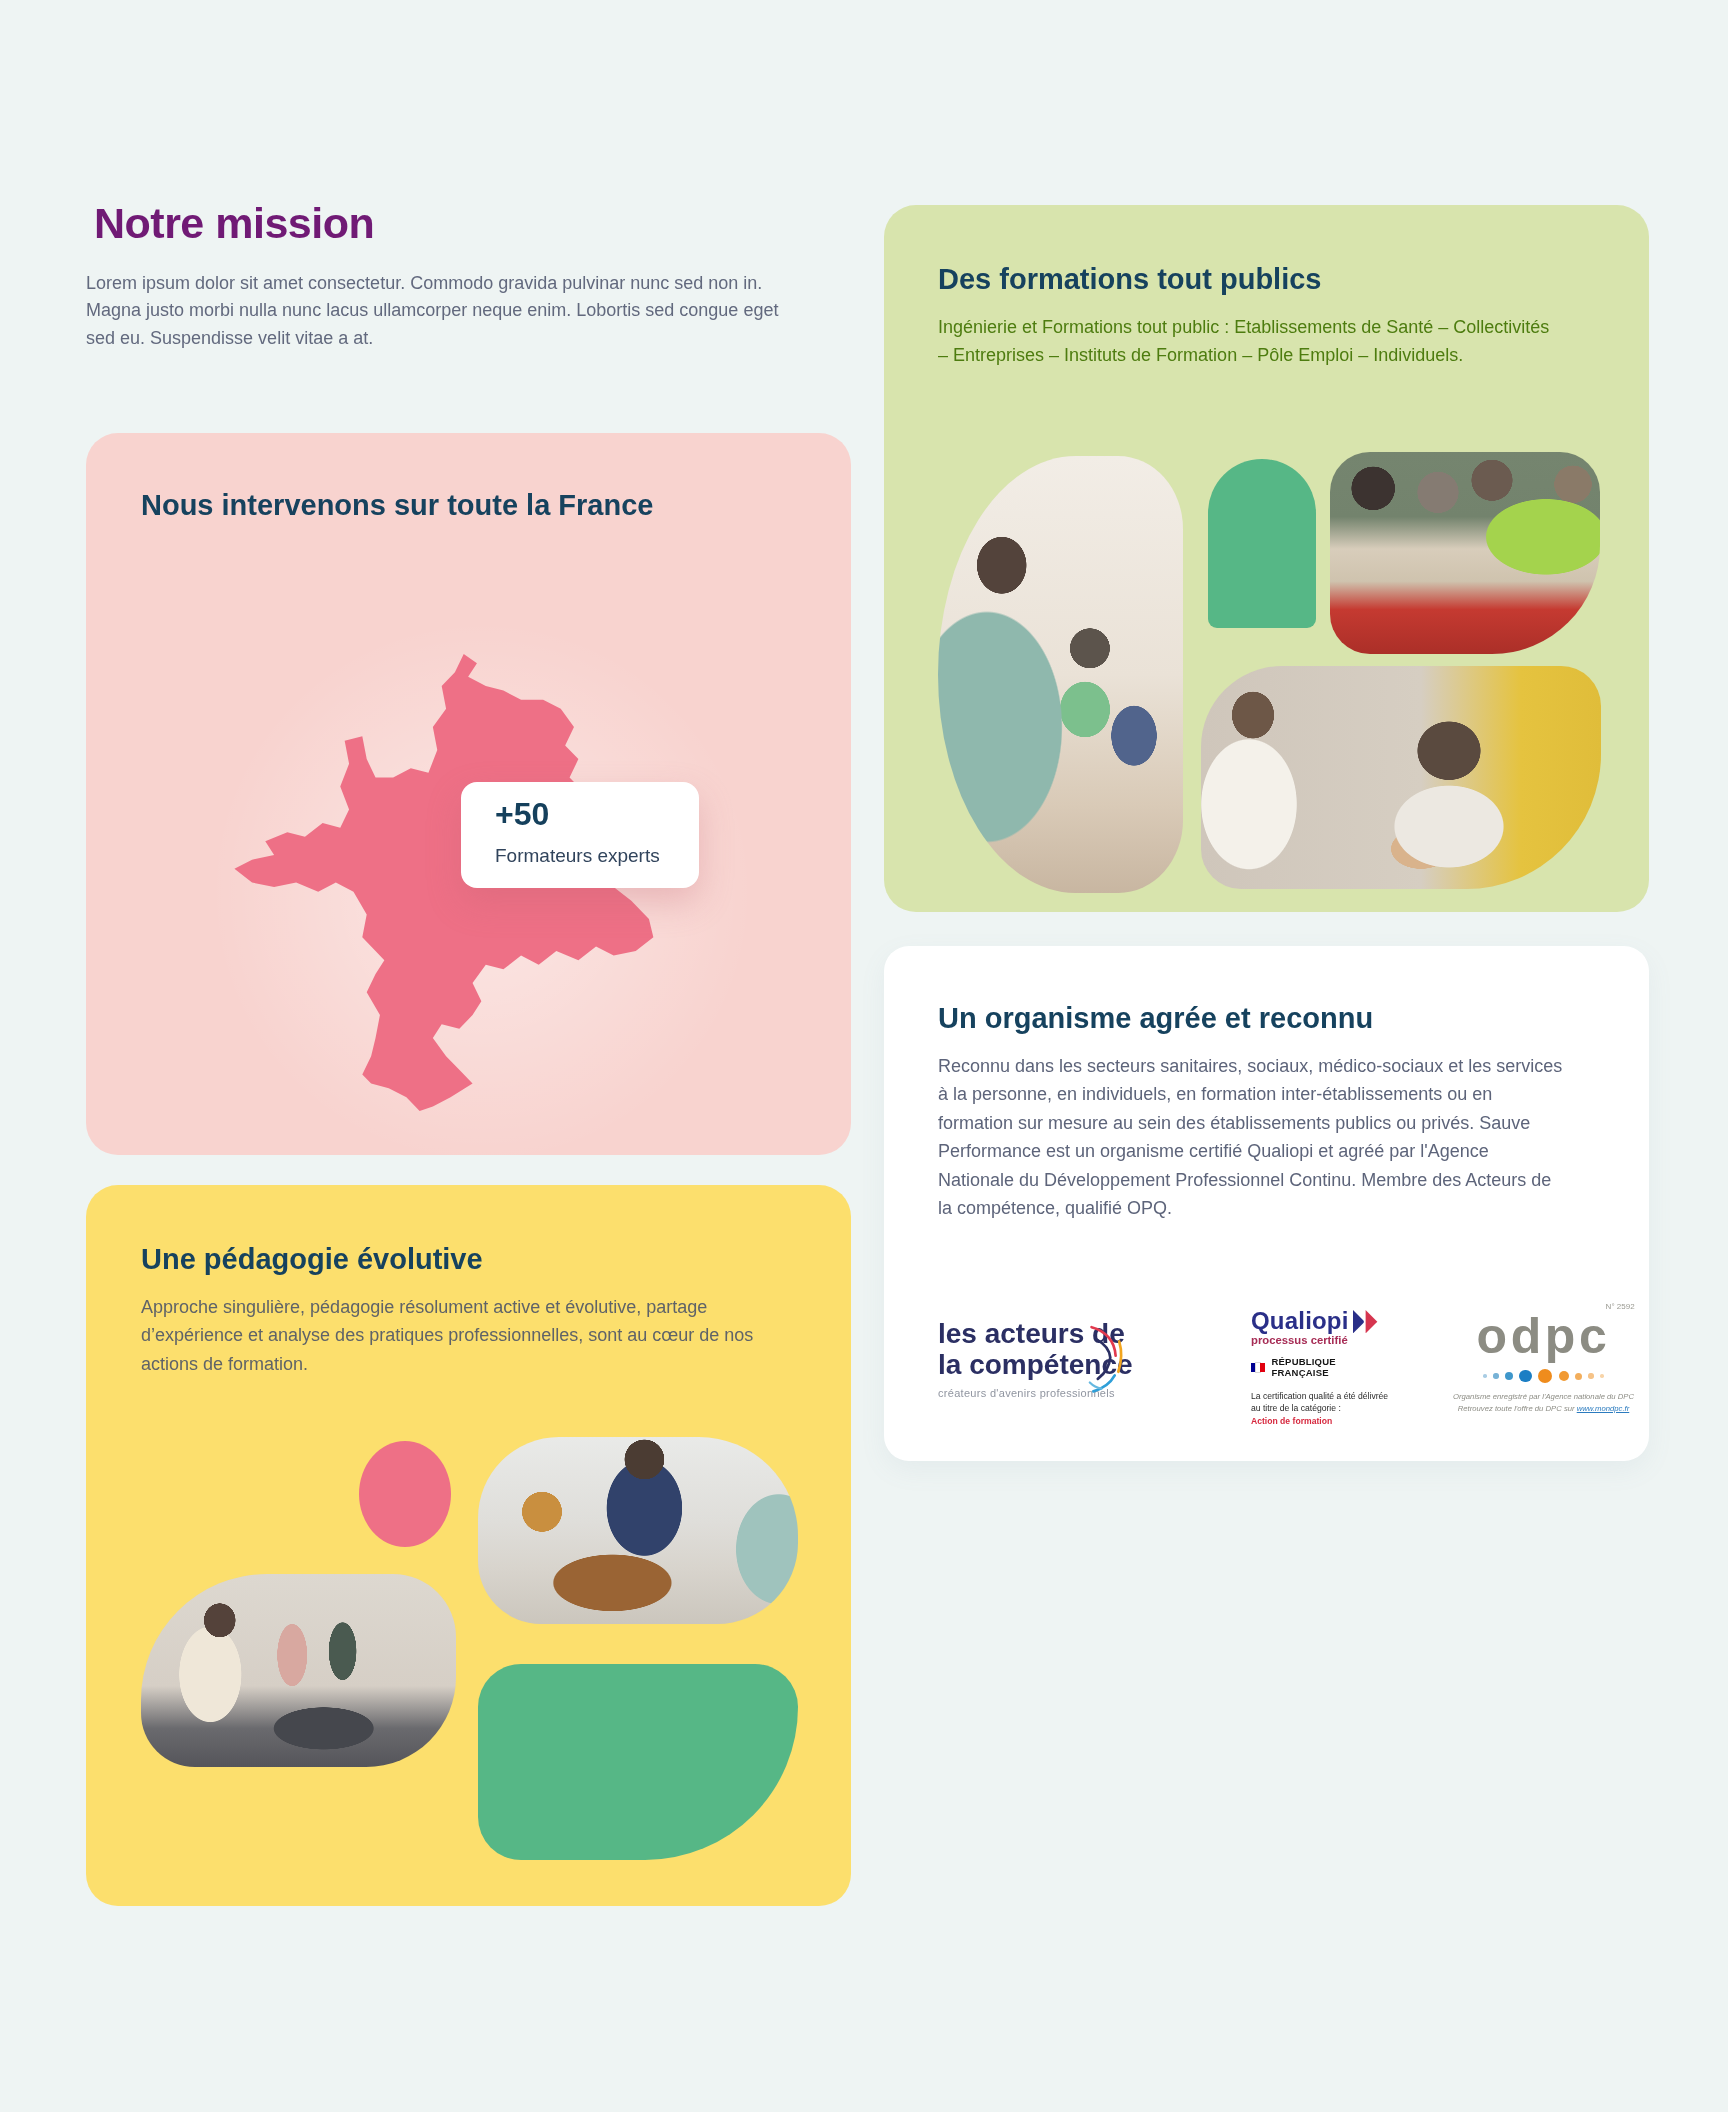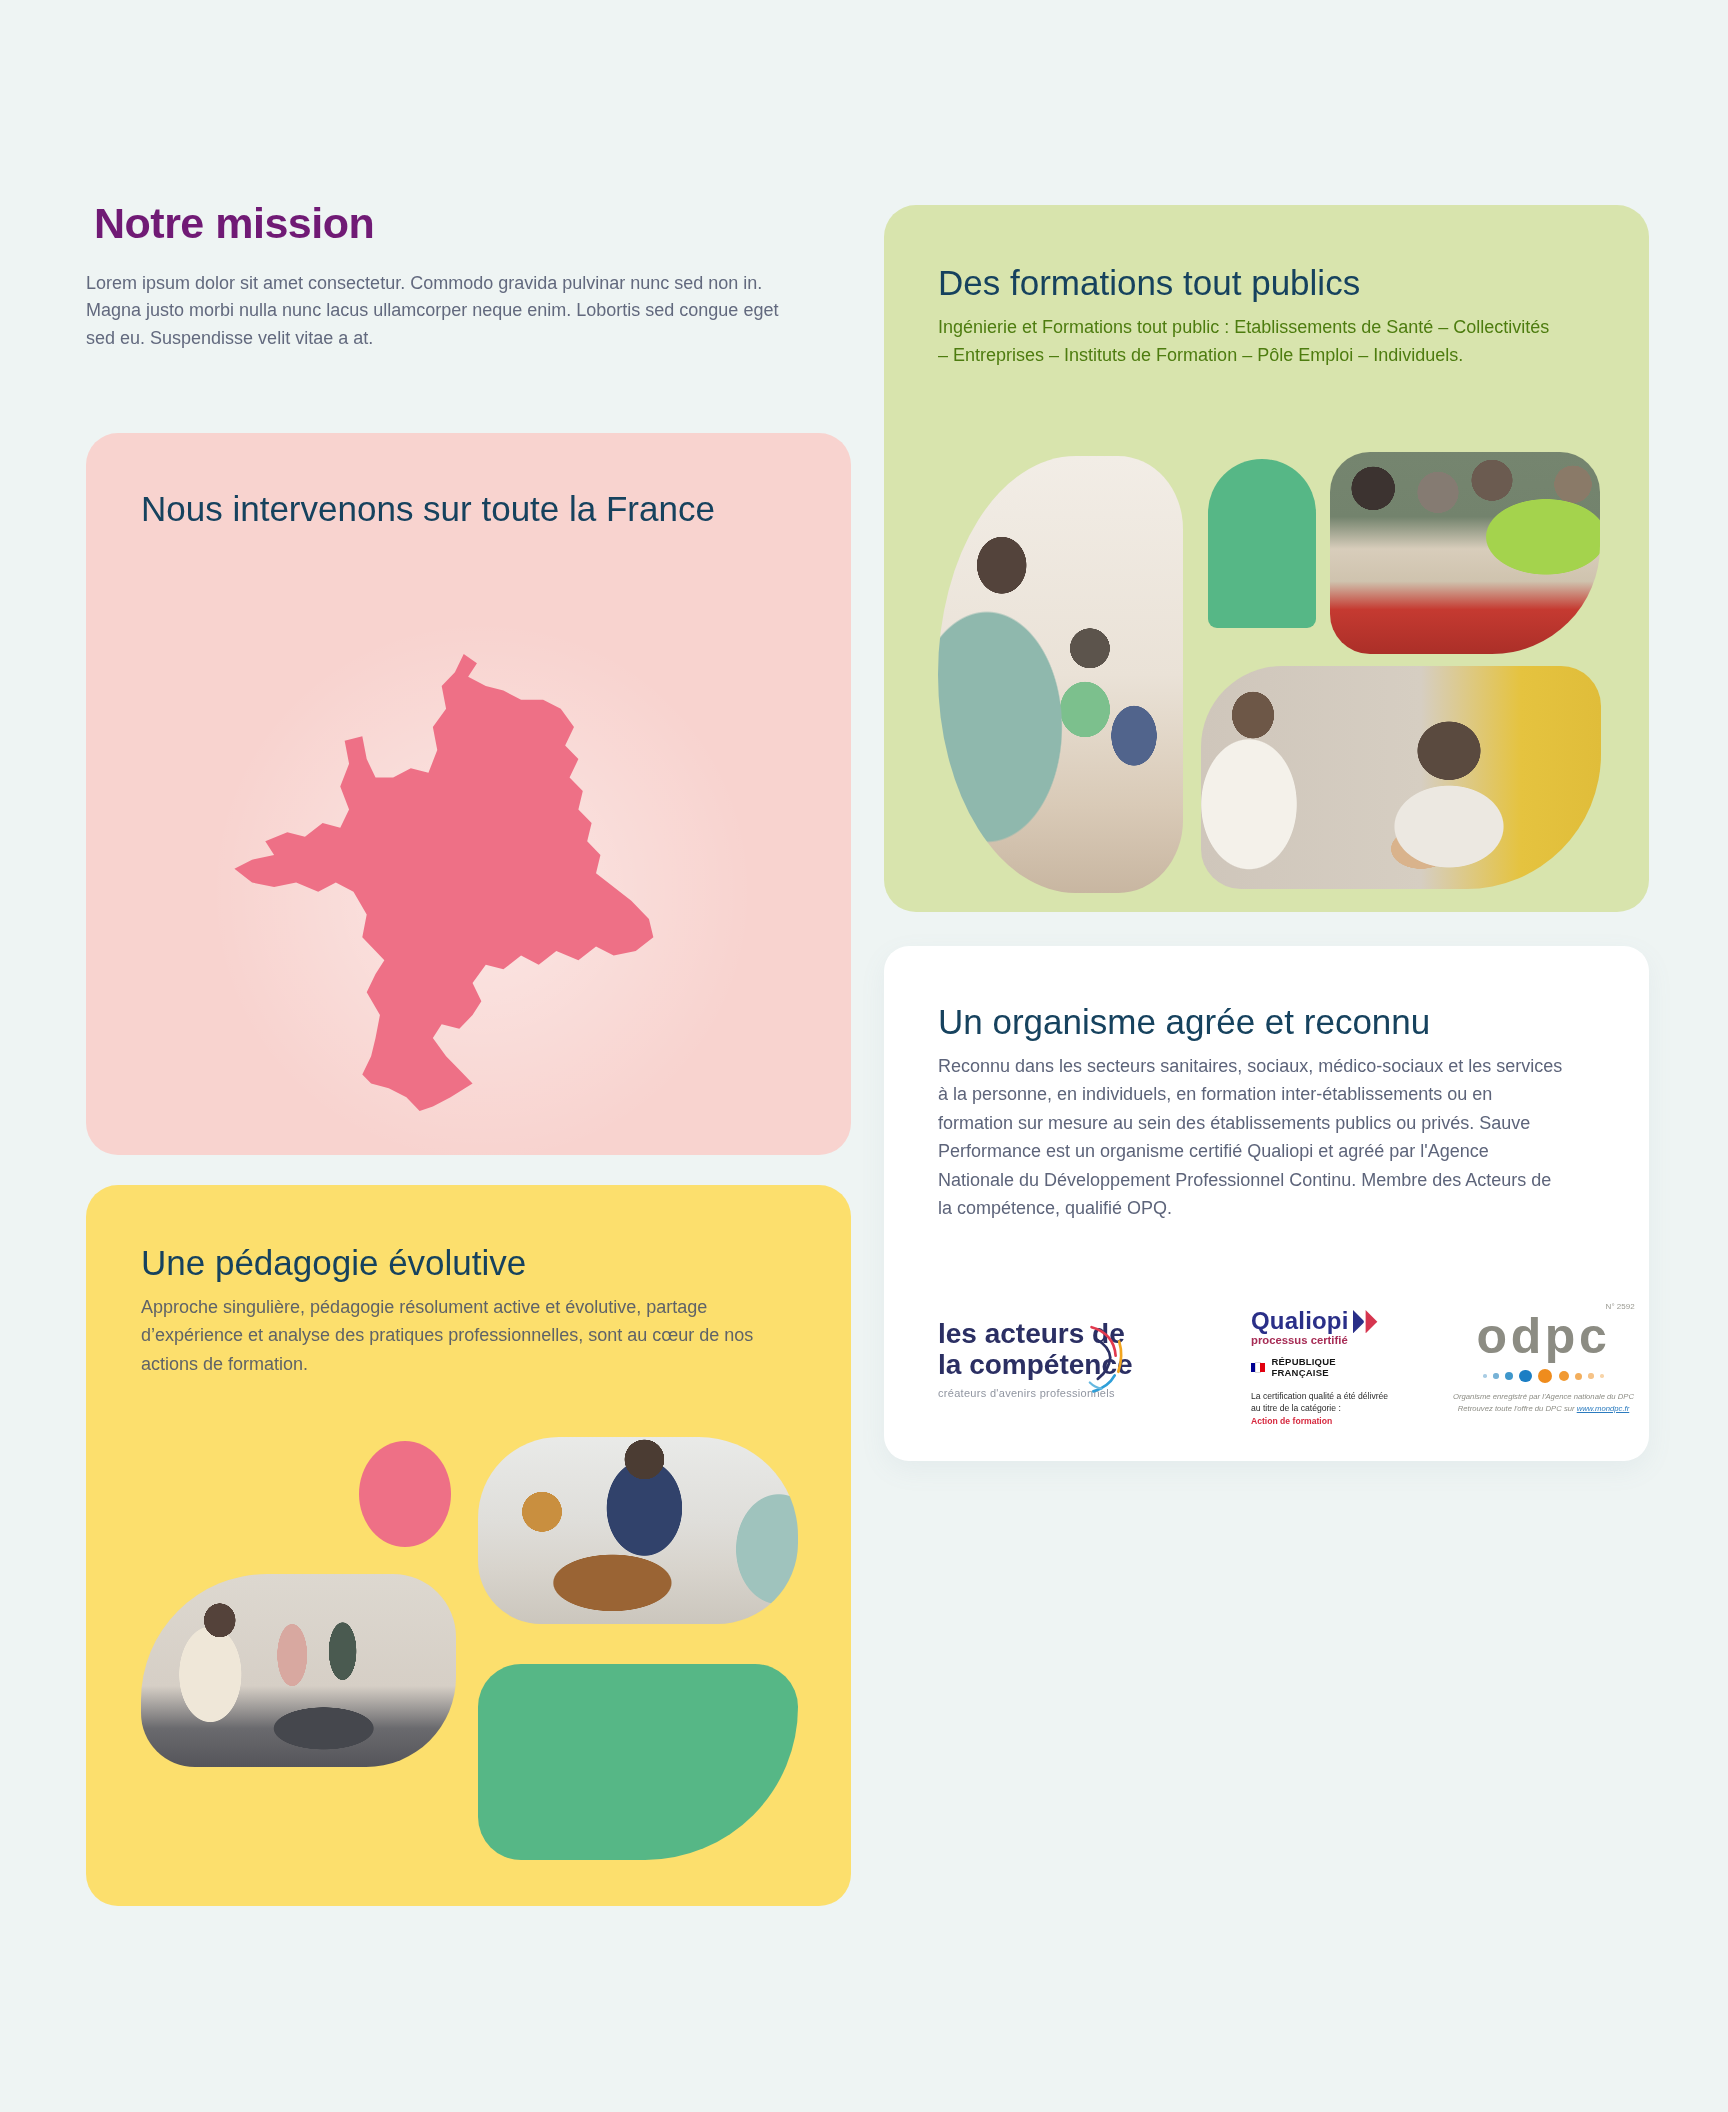--- a/index.html
+++ b/index.html
@@ -10,21 +10,21 @@
     font-family:"Liberation Sans", sans-serif;
   }
 
   
   .intro { position:absolute; left:86px; top:191px; width:774px; }
   .intro h1 { margin:8px; font-size:43px; font-weight:bold; color:#701a75; letter-spacing:-0.5px; }
   .intro p { margin:21.6px 0 0; width:720px; font-size:18px; line-height:1.55; color:#62697e; }
 
   
   .card { position:absolute; border-radius:32px; }
-  .card h2 { margin:0; position:absolute; font-size:35px; font-weight:normal; color:#16425e; }
+  .card h2 { margin:0; position:absolute; font-size:29px; font-weight:bold; color:#16425e; }
   .card .body { position:absolute; margin:0; font-size:18px; line-height:1.58; color:#5d647a; }
 
   .card-france    { left:86px;  top:433px;  width:765px; height:722px; background:#f8d3cf; }
   .card-france h2    { left:55px; top:56px; }
   .card-france .body { left:55px; top:106px; width:594px; }
 
   .map-glow { position:absolute; left:117px; top:189px; width:558px; height:540px; border-radius:50%;
               background:radial-gradient(circle, rgba(255,255,255,0.45) 0%, rgba(255,255,255,0) 70%); }
   .map-svg  { position:absolute; left:144px; top:221px; width:441px; height:457px; }
 
@@ -163,20 +163,24 @@
     <svg class="map-svg" viewBox="0 0 100 100" preserveAspectRatio="none">
       <path fill="#ee7086" d="M53,0 L56,2 L54,5 L58,7 L62,8 L66,10 L71,10 L75,12 L78,16 L76,20
         L79,23 L77,27 L80,30 L79,34 L82,37 L81,41 L84,44 L83,48 L87,51 L91,54 L95,58 L96,62
         L92,65 L87,66 L83,64 L79,67 L74,65 L70,68 L66,66 L62,69 L58,68 L55,72 L57,76 L55,79
         L52,82 L48,81 L46,84 L49,88 L52,91 L55,94 L50,97 L46,99 L43,100 L40,97 L36,95 L32,94
         L30,92 L32,88 L33,84 L34,79 L31,74 L33,70 L35,67 L33,65 L30,62 L31,57 L28,52 L24,50
         L20,52 L15,50 L10,51 L5,50 L1,47 L5,45 L10,44 L8,41 L13,39 L17,40 L21,37 L25,38
         L27,34 L25,29 L27,24 L26,19 L30,18 L31,23 L33,27 L37,27 L41,25 L45,26 L47,21 L46,16
         L49,12 L48,7 L51,4 Z"></path>
     </svg>
+    <div class="badge">
+      <div class="value">+50</div>
+      <div class="label">Formateurs experts</div>
+    </div>
   </div>
 
   <div class="card card-formations">
     <h2>Des formations tout publics</h2>
     <p class="body">Ingénierie et Formations tout public  :  Etablissements de Santé – Collectivités – Entreprises – Instituts de Formation – Pôle Emploi – Individuels.</p>
     <div class="collage collage-g">
       <div class="shape ph ph-trainer g-leaf"></div>
       <div class="shape g-arch"></div>
       <div class="shape ph ph-classroom g-photo-tr"></div>
       <div class="shape ph ph-infant g-photo-br"></div>

